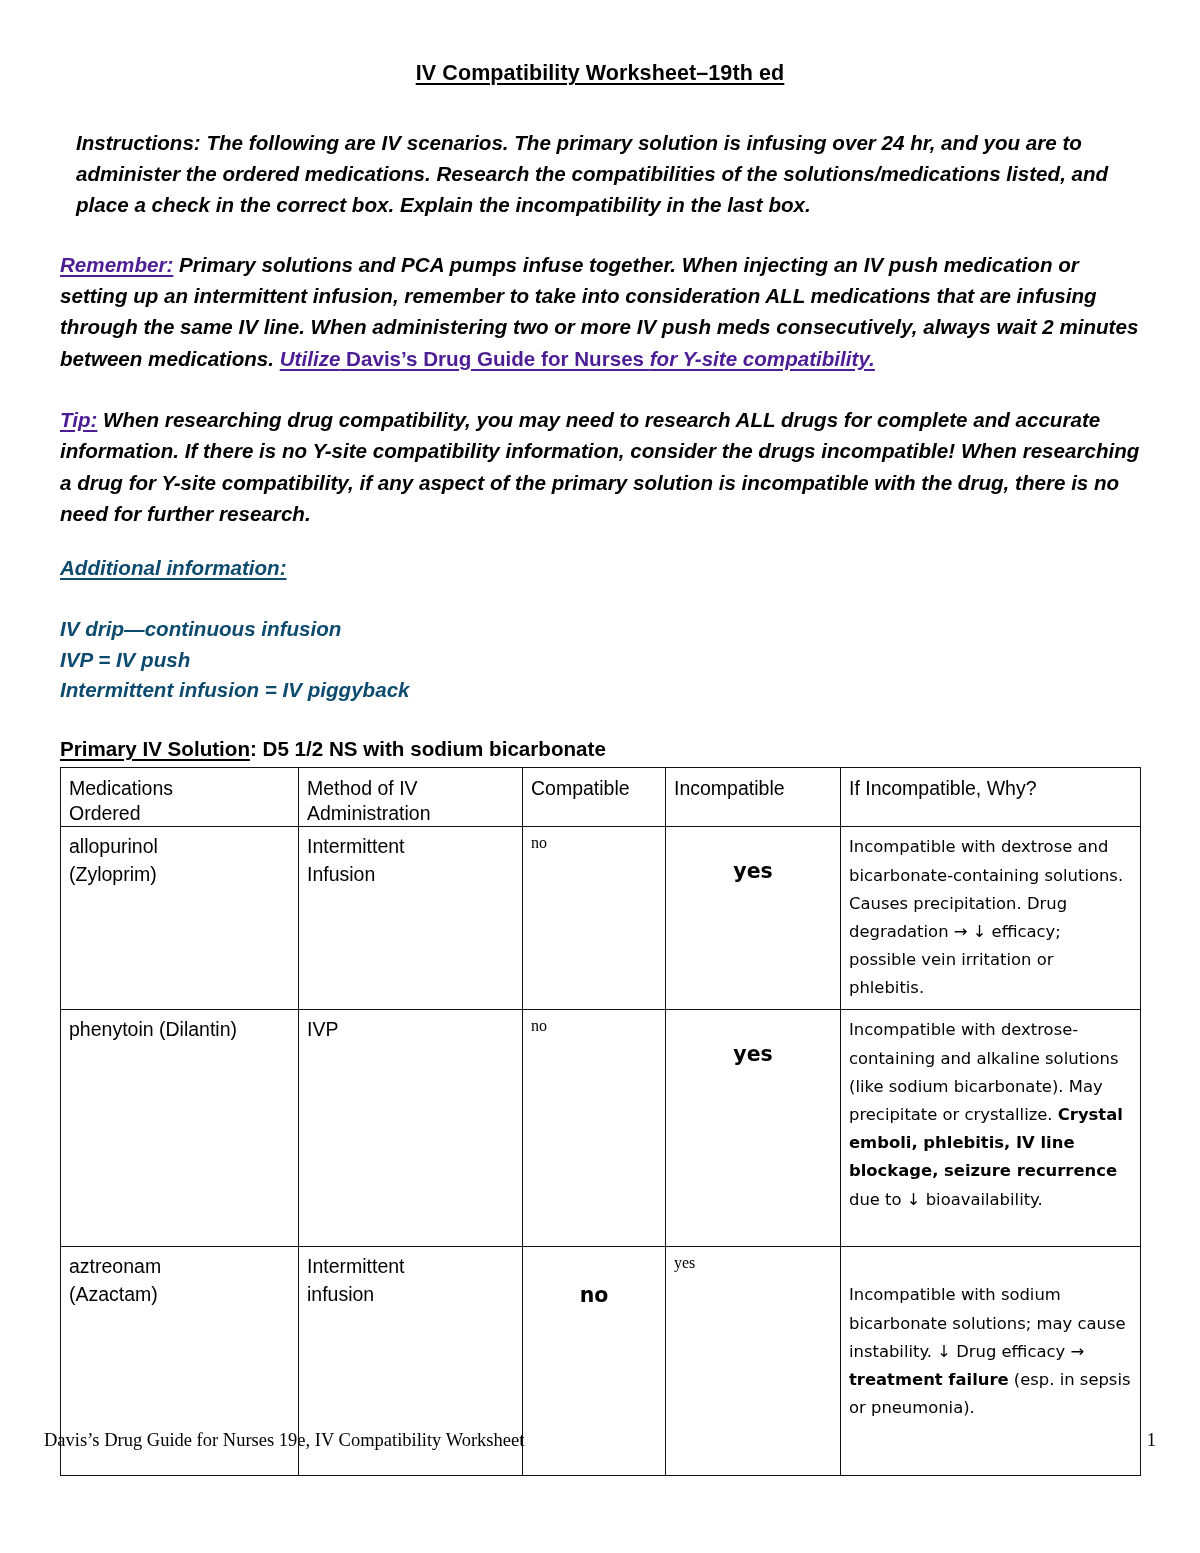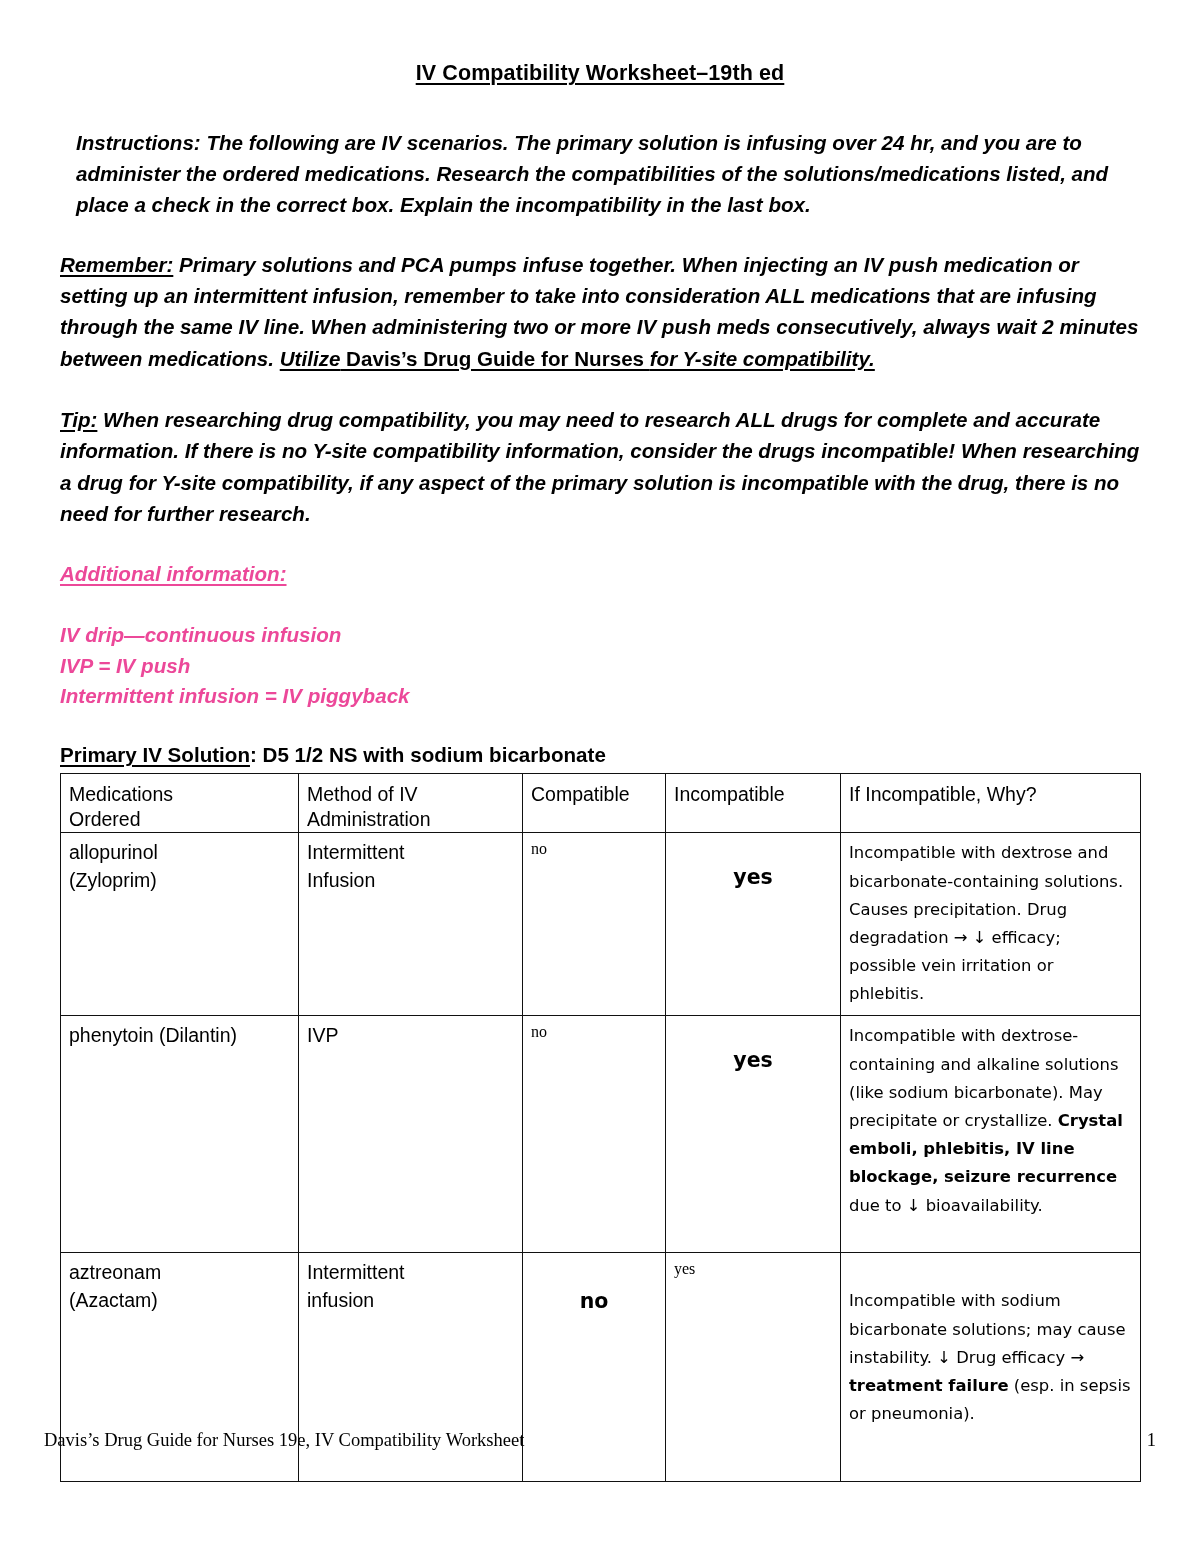--- a/index.html
+++ b/index.html
@@ -39,24 +39,24 @@
   .para {
     font-size: 20.6px;
     line-height: 1.52;
     font-style: italic;
     font-weight: bold;
     margin: 0;
   }
   .para.instructions { margin-top: 40px; text-underline-offset: 3px; margin-left: 16px; }
   .para.remember { margin-top: 28px; }
   .para.tip { margin-top: 30px; }
-  .para.addl { margin-top: 30px; color: #ec4899; line-height: 1.48; }
+  .para.addl { margin-top: 24px; color: #0c4a6e; line-height: 1.48; }
 
   .u { text-decoration: underline; text-underline-offset: 3px; }
-  .red-u { color: #000000; text-decoration: underline; text-underline-offset: 3px; }
+  .red-u { color: #4c1d95; text-decoration: underline; text-underline-offset: 3px; }
   .upright { font-style: normal; }
 
   .primary-line {
     font-size: 20.6px;
     font-weight: bold;
     margin: 0;
     padding-top: 32px;
     padding-bottom: 6px;
   }
 

